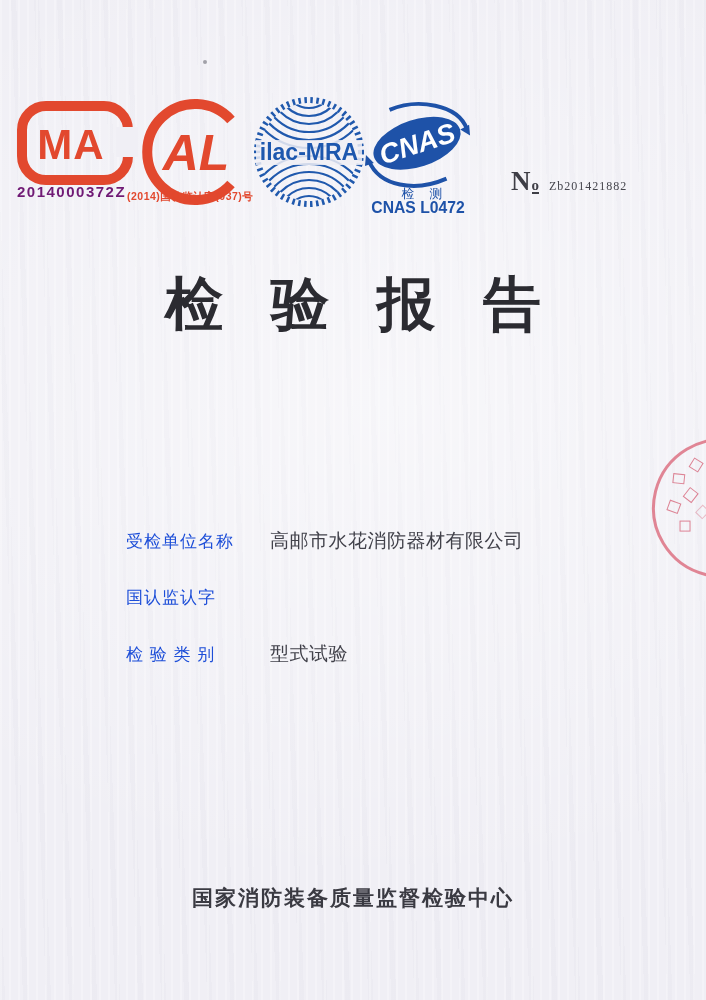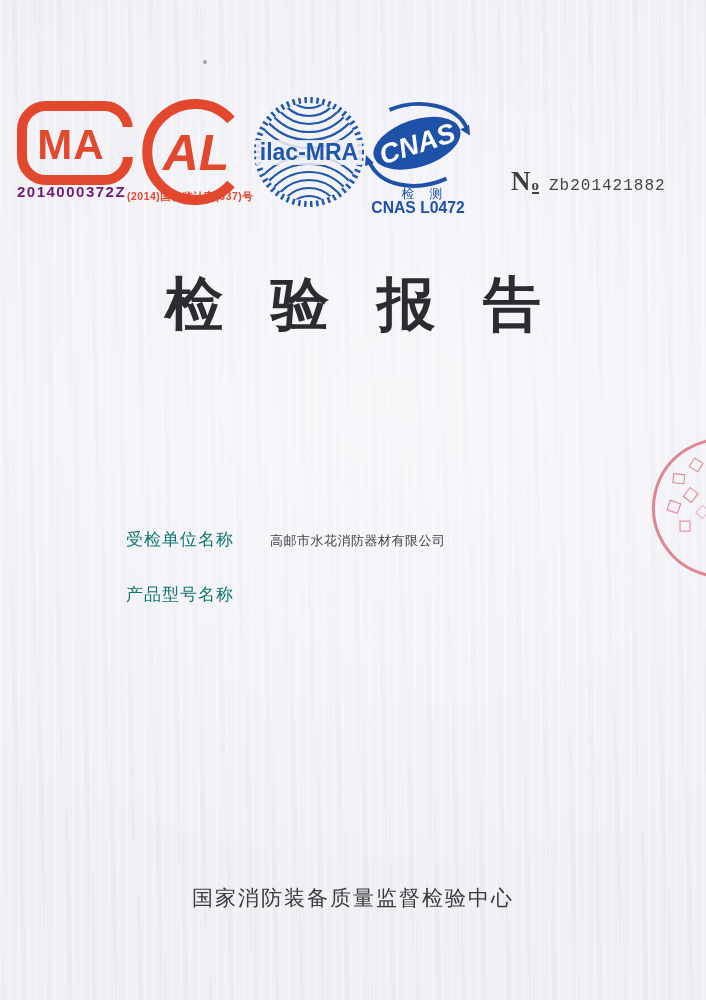--- a/index.html
+++ b/index.html
@@ -21,21 +21,21 @@
   .cma-num{position:absolute;left:17px;top:183px;font-size:15px;font-weight:bold;color:#701a75;letter-spacing:1.5px;}
   .cal{left:138px;top:96px;width:112px;}
   .cal-cap{position:absolute;left:127px;top:190px;width:132px;font-size:10.5px;font-weight:bold;color:#e2482e;letter-spacing:.5px;}
   .ilac{left:253px;top:96px;width:112px;}
   .cnas{left:364px;top:100px;width:110px;}
 
   
   .report-no{position:absolute;left:511px;top:166px;white-space:nowrap;color:#3e3e46;}
   .no-n{font-size:27px;font-weight:bold;font-family:"Liberation Serif",serif;}
   .no-o{font-size:15px;font-weight:bold;font-family:"Liberation Serif",serif;border-bottom:2px solid #3e3e46;display:inline-block;line-height:13px;margin-left:1px;}
-  .no-val{font-size:16px;font-family:Liberation Mono, monospace;letter-spacing:1px;margin-left:10px;color:#44444c;}
+  .no-val{font-size:12px;font-family:Liberation Serif, serif;letter-spacing:1px;margin-left:10px;color:#44444c;}
 
   
   .title{
     position:absolute;left:0;top:266px;width:706px;text-align:center;
     font-size:58px;font-weight:bold;color:#2b2b31;
     letter-spacing:48px;padding-left:48px;box-sizing:border-box;white-space:nowrap;
   }
 
   
   .seal{
@@ -47,27 +47,27 @@
   .seal i:nth-child(1){left:26px;top:26px;width:9px;height:9px;transform:rotate(18deg);}
   .seal i:nth-child(2){left:12px;top:44px;width:10px;height:8px;transform:rotate(-8deg);}
   .seal i:nth-child(3){left:28px;top:56px;width:9px;height:10px;transform:rotate(24deg);}
   .seal i:nth-child(4){left:14px;top:72px;width:10px;height:9px;transform:rotate(6deg);}
   .seal i:nth-child(5){left:30px;top:88px;width:9px;height:9px;transform:rotate(-14deg);}
   .seal i:nth-child(6){left:44px;top:70px;width:8px;height:9px;transform:rotate(30deg);opacity:.5;}
 
   
   .fields{position:absolute;left:126px;top:528px;}
   .field-row{display:flex;align-items:baseline;margin-bottom:32px;}
-  .field-label{font-size:17px;color:#0f766e;min-width:122px;letter-spacing:1px;white-space:nowrap;}
-  .field-value{font-size:13px;color:#41414a;margin-left:22px;letter-spacing:.5px;white-space:nowrap;}
+  .field-label{font-size:17px;color:#1d4ed8;min-width:122px;letter-spacing:1px;white-space:nowrap;}
+  .field-value{font-size:19px;color:#41414a;margin-left:22px;letter-spacing:.5px;white-space:nowrap;}
 
   
   .footer-org{
     position:absolute;left:0;top:884px;width:706px;text-align:center;
-    font-size:21px;font-weight:normal;color:#3a3a42;letter-spacing:2px;
+    font-size:21px;font-weight:bold;color:#3a3a42;letter-spacing:2px;
   }
 </style>
 </head>
 <body>
 
 <span class="speck"></span>
 
 <svg class="logo cma" viewBox="0 0 122 88" width="122" height="88">
   <rect x="6" y="6" width="106" height="74" rx="24" fill="none" stroke="#e2482e" stroke-width="10"></rect>
   <rect x="100" y="27" width="22" height="30" fill="#f0eff5"></rect>
@@ -135,17 +135,21 @@
   <i></i>
   <i></i>
 </div>
 
 <div class="fields">
   <div class="field-row">
     <span class="field-label">受检单位名称</span>
     <span class="field-value">高邮市水花消防器材有限公司</span>
   </div>
   <div class="field-row">
-    <span class="field-label">产品型号名称</span>
+    <span class="field-label">国认监认字</span>
+  </div>
+  <div class="field-row">
+    <span class="field-label">检 验 类 别</span>
+    <span class="field-value">型式试验</span>
   </div>
 </div>
 
 <div class="footer-org">国家消防装备质量监督检验中心</div>
 
 </body></html>

